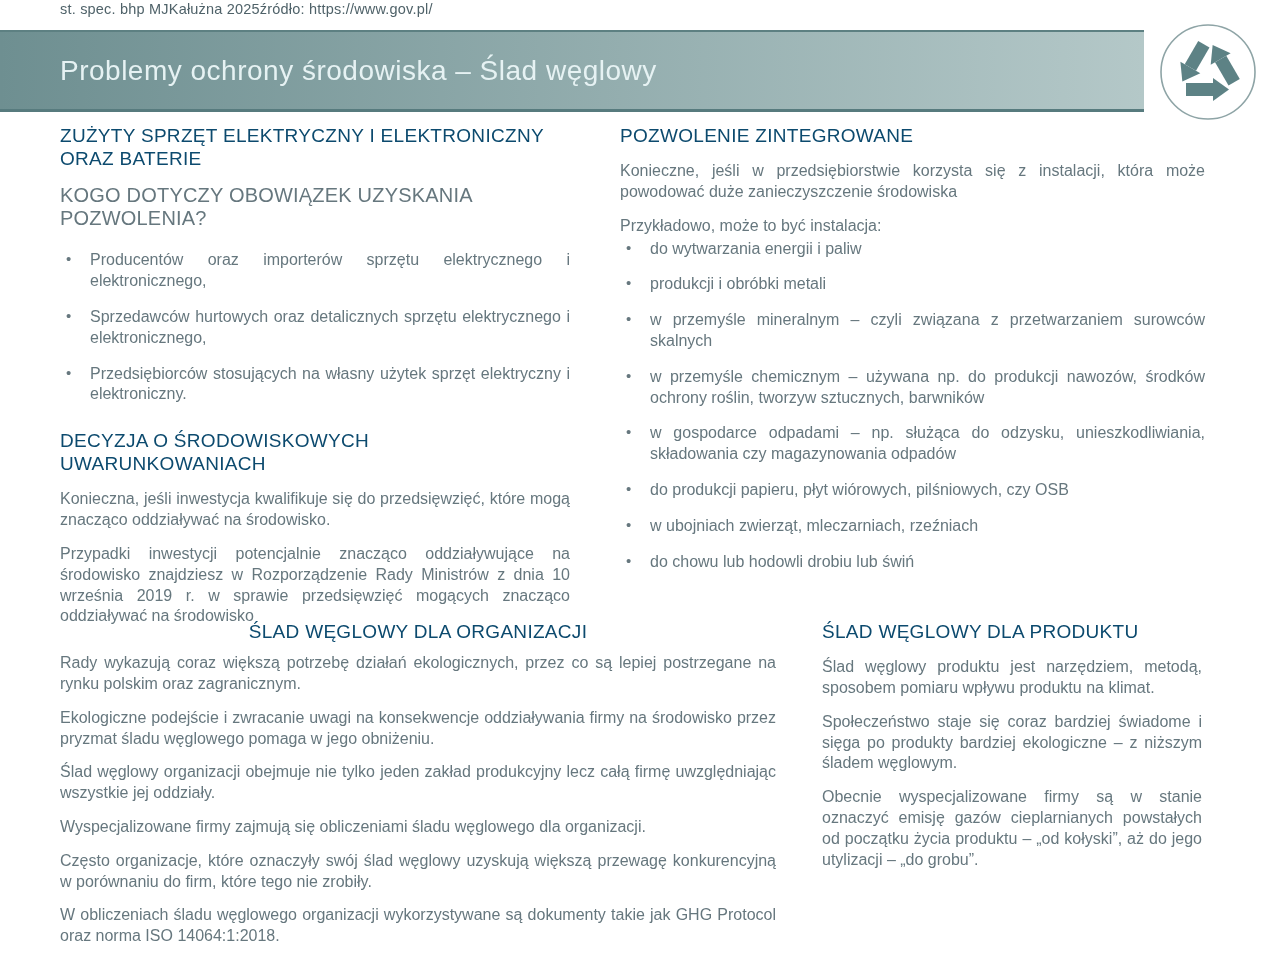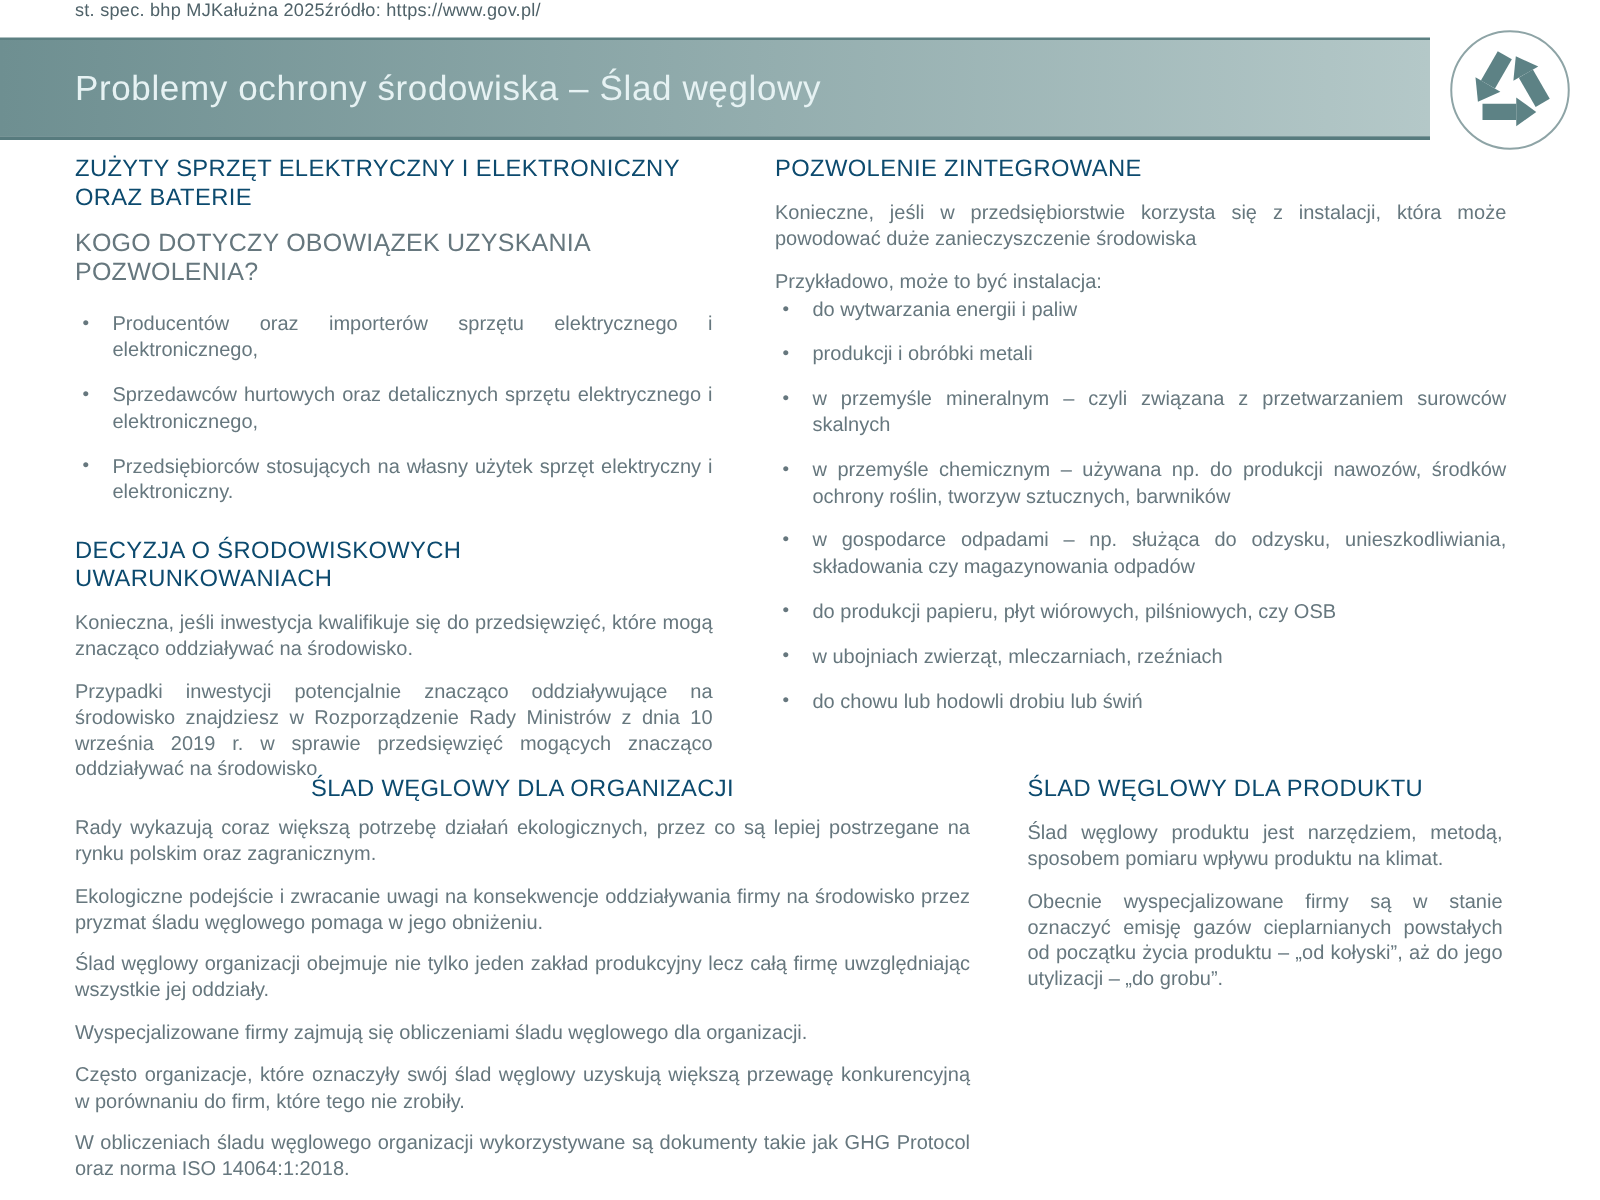--- a/index.html
+++ b/index.html
@@ -130,14 +130,15 @@
   <p>Ekologiczne podejście i zwracanie uwagi na konsekwencje oddziaływania firmy na środowisko przez pryzmat śladu węglowego pomaga w jego obniżeniu.</p>
   <p>Ślad węglowy organizacji obejmuje nie tylko jeden zakład produkcyjny lecz całą firmę uwzględniając wszystkie jej oddziały.</p>
   <p>Wyspecjalizowane firmy zajmują się obliczeniami śladu węglowego dla organizacji.</p>
   <p>Często organizacje, które oznaczyły swój ślad węglowy uzyskują większą przewagę konkurencyjną w porównaniu do firm, które tego nie zrobiły.</p>
   <p>W obliczeniach śladu węglowego organizacji wykorzystywane są dokumenty takie jak GHG Protocol oraz norma ISO 14064:1:2018.</p>
 </section>
 
 <section class="col" id="col-br">
   <h2>ŚLAD WĘGLOWY DLA PRODUKTU</h2>
   <p>Ślad węglowy produktu jest narzędziem, metodą, sposobem pomiaru wpływu produktu na klimat.</p>
+  <p>Społeczeństwo staje się coraz bardziej świadome i sięga po produkty bardziej ekologiczne – z niższym śladem węglowym.</p>
   <p>Obecnie wyspecjalizowane firmy są w stanie oznaczyć emisję gazów cieplarnianych powstałych od początku życia produktu – „od kołyski”, aż do jego utylizacji – „do grobu”.</p>
 </section>
 
 </body></html>

